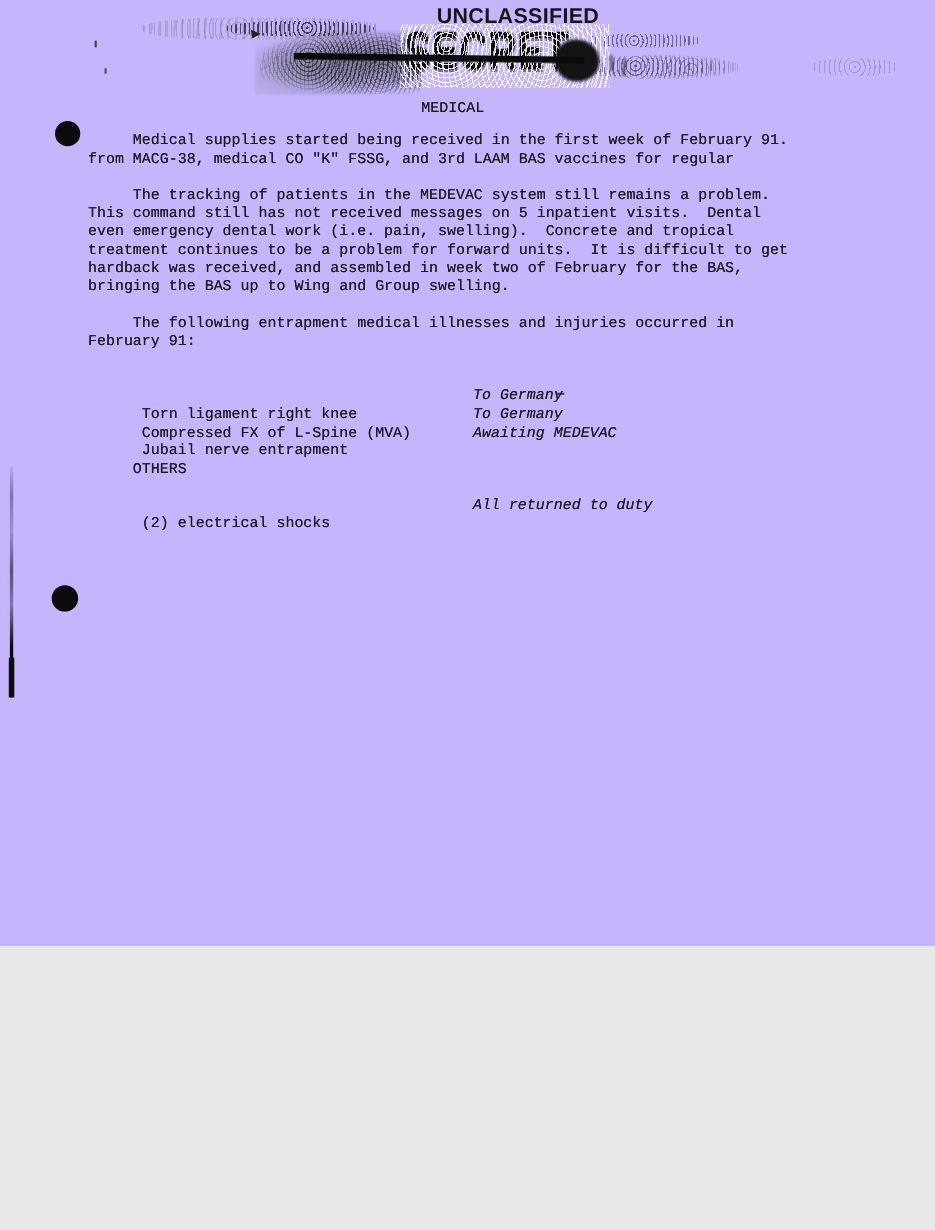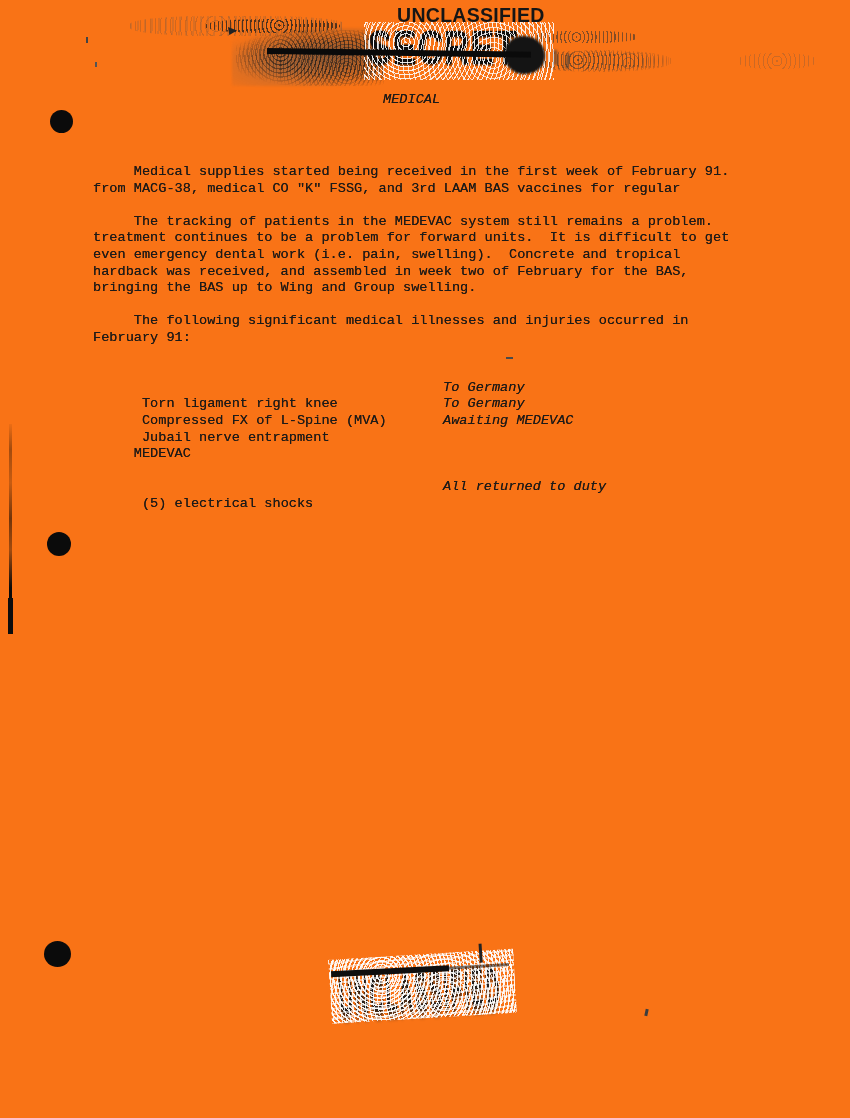--- a/index.html
+++ b/index.html
@@ -1,20 +1,20 @@
 <!DOCTYPE html>
 <html><head>
 <meta charset="utf-8">
 <style>
   html, body { margin: 0; padding: 0; background: #e8e8e8; }
   .page {
     position: relative;
     width: 850px;
-    height: 1118px;
-    background: #f97316;
+    height: 860px;
+    background: #c4b5fd;
     overflow: hidden;
     font-family: "Liberation Mono", "DejaVu Sans Mono", monospace;
     color: #1b1b1b;
   }
 
   
   .punch { position: absolute; background: #0b0b0b; border-radius: 50%; filter: blur(0.4px); }
   .punch-1 { left: 50px;  top: 110px; width: 23px; height: 23px; }
   .punch-2 { left: 47px;  top: 532px; width: 24px; height: 24px; }
   .punch-3 { left: 44px;  top: 941px; width: 27px; height: 26px; }
@@ -131,27 +131,25 @@
   .mark-tick-1 { left: 86px; top: 37px; width: 2px; height: 6px; background: #444; filter: blur(0.4px); }
   .mark-tick-2 { left: 95px; top: 62px; width: 2px; height: 5px; background: #555; filter: blur(0.4px); }
   .mark-dash-mid { left: 506px; top: 357px; width: 7px; height: 2px; background: #4a4a4a; filter: blur(0.3px); }
   .mark-spec-br { left: 645px; top: 1009px; width: 3px; height: 7px; background: #3d3d3d; filter: blur(0.5px); transform: rotate(12deg); }
 
   
   .doc-title {
     position: absolute; left: 383px; top: 92px;
     font-size: 13.6px;
     text-shadow: 0 0 0.6px rgba(0,0,0,0.8);
-    font-style: italic;
   }
   .body-text {
-    position: absolute; left: 93px; top: 121px; width: 700px;
+    position: absolute; left: 80px; top: 121px; width: 700px;
     font-size: 13.6px;
     text-shadow: 0 0 0.6px rgba(0,0,0,0.75);
-    margin-top: 43px;
   }
   .line, .row, .bline { height: 16.6px; line-height: 16.6px; white-space: pre; }
   .row { position: relative; }
   .cell-right { position: absolute; left: 350px; top: 0; white-space: pre; font-style: italic; }
 
   
   .bottom-stamp-wrap {
     position: absolute; left: 328px; top: 956px; width: 210px; height: 72px;
     transform: rotate(-3.5deg); transform-origin: left top;
   }
@@ -219,46 +217,47 @@
   </div>
   <div class="secret-strike"></div>
 
   <div class="doc-title">MEDICAL</div>
 
   <div class="body-text">
     <div class="line">     Medical supplies started being received in the first week of February 91.</div>
     <div class="line">from MACG-38, medical CO "K" FSSG, and 3rd LAAM BAS vaccines for regular</div>
     <div class="bline"></div>
     <div class="line">     The tracking of patients in the MEDEVAC system still remains a problem.</div>
+    <div class="line">This command still has not received messages on 5 inpatient visits.  Dental</div>
+    <div class="line">even emergency dental work (i.e. pain, swelling).  Concrete and tropical</div>
     <div class="line">treatment continues to be a problem for forward units.  It is difficult to get</div>
-    <div class="line">even emergency dental work (i.e. pain, swelling).  Concrete and tropical</div>
     <div class="line">hardback was received, and assembled in week two of February for the BAS,</div>
     <div class="line">bringing the BAS up to Wing and Group swelling.</div>
     <div class="bline"></div>
-    <div class="line">     The following significant medical illnesses and injuries occurred in</div>
+    <div class="line">     The following entrapment medical illnesses and injuries occurred in</div>
     <div class="line">February 91:</div>
     <div class="bline"></div>
     <div class="bline"></div>
     <div class="row">
       <span class="cell-left">Torn ligament right knee</span>
       <span class="cell-right">To Germany</span>
     </div>
     <div class="row">
       <span class="cell-left">Compressed FX of L-Spine (MVA)</span>
       <span class="cell-right">To Germany</span>
     </div>
     <div class="row">
       <span class="cell-left">Jubail nerve entrapment</span>
       <span class="cell-right">Awaiting MEDEVAC</span>
     </div>
     <div class="bline"></div>
-    <div class="line">     MEDEVAC</div>
-    <div class="bline"></div>
-    <div class="row">
-      <span class="cell-left">(5) electrical shocks</span>
+    <div class="line">     OTHERS</div>
+    <div class="bline"></div>
+    <div class="row">
+      <span class="cell-left">(2) electrical shocks</span>
       <span class="cell-right">All returned to duty</span>
     </div>
   </div>
 
   <div class="bottom-stamp-wrap">
     <div class="bstamp-text">UNCLASSIFIED</div>
     <div class="bstamp-noise"></div>
     <div class="bstamp-bar"></div>
     <div class="bstamp-bar-ext"></div>
     <div class="bstamp-tick"></div>

